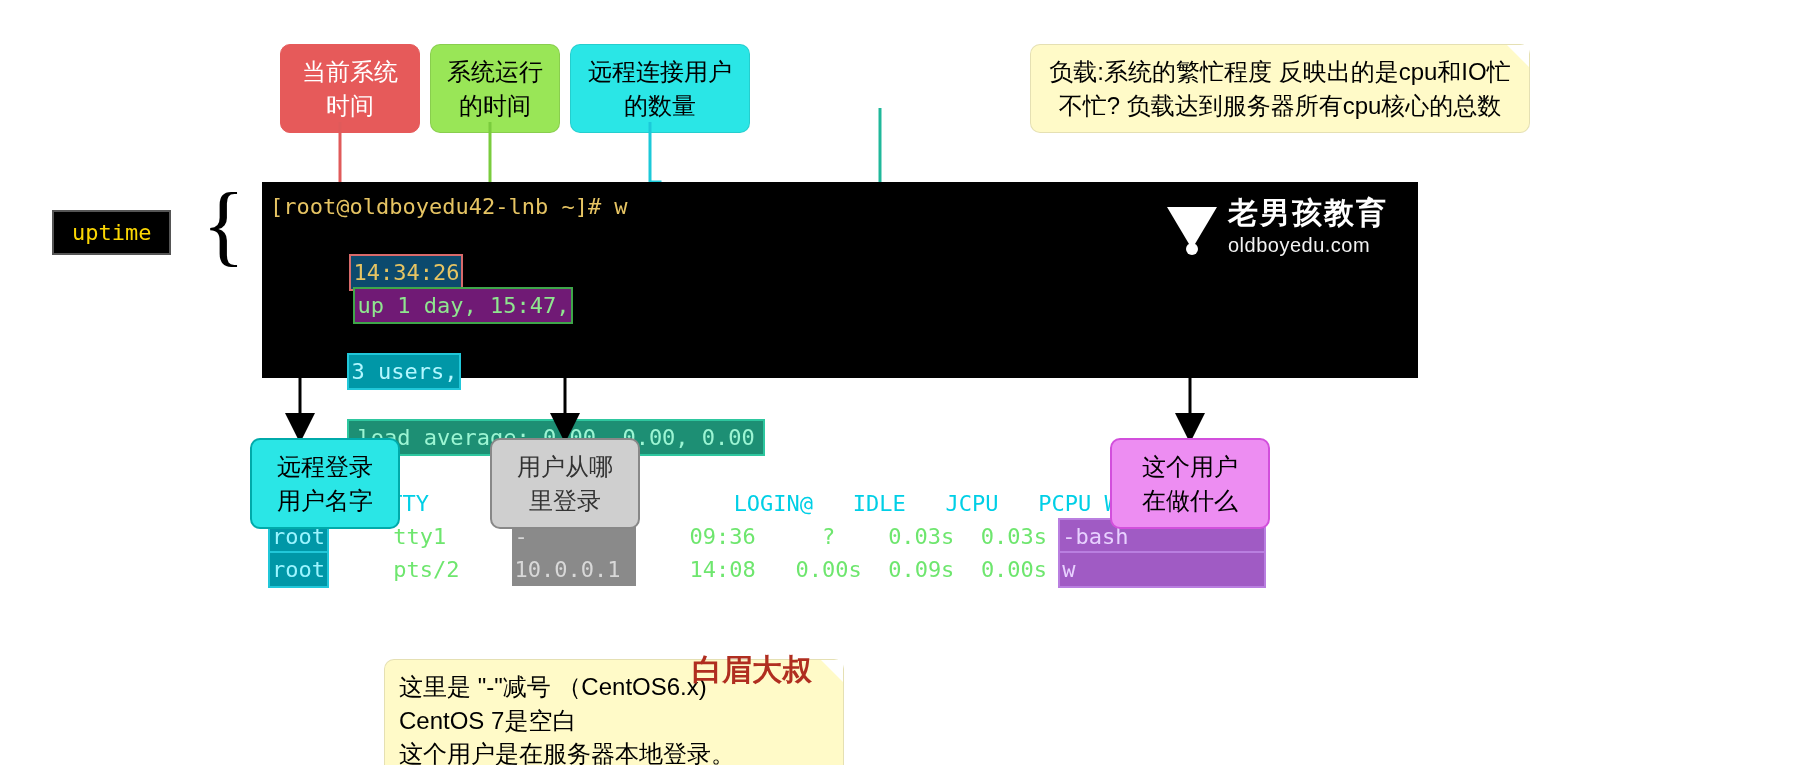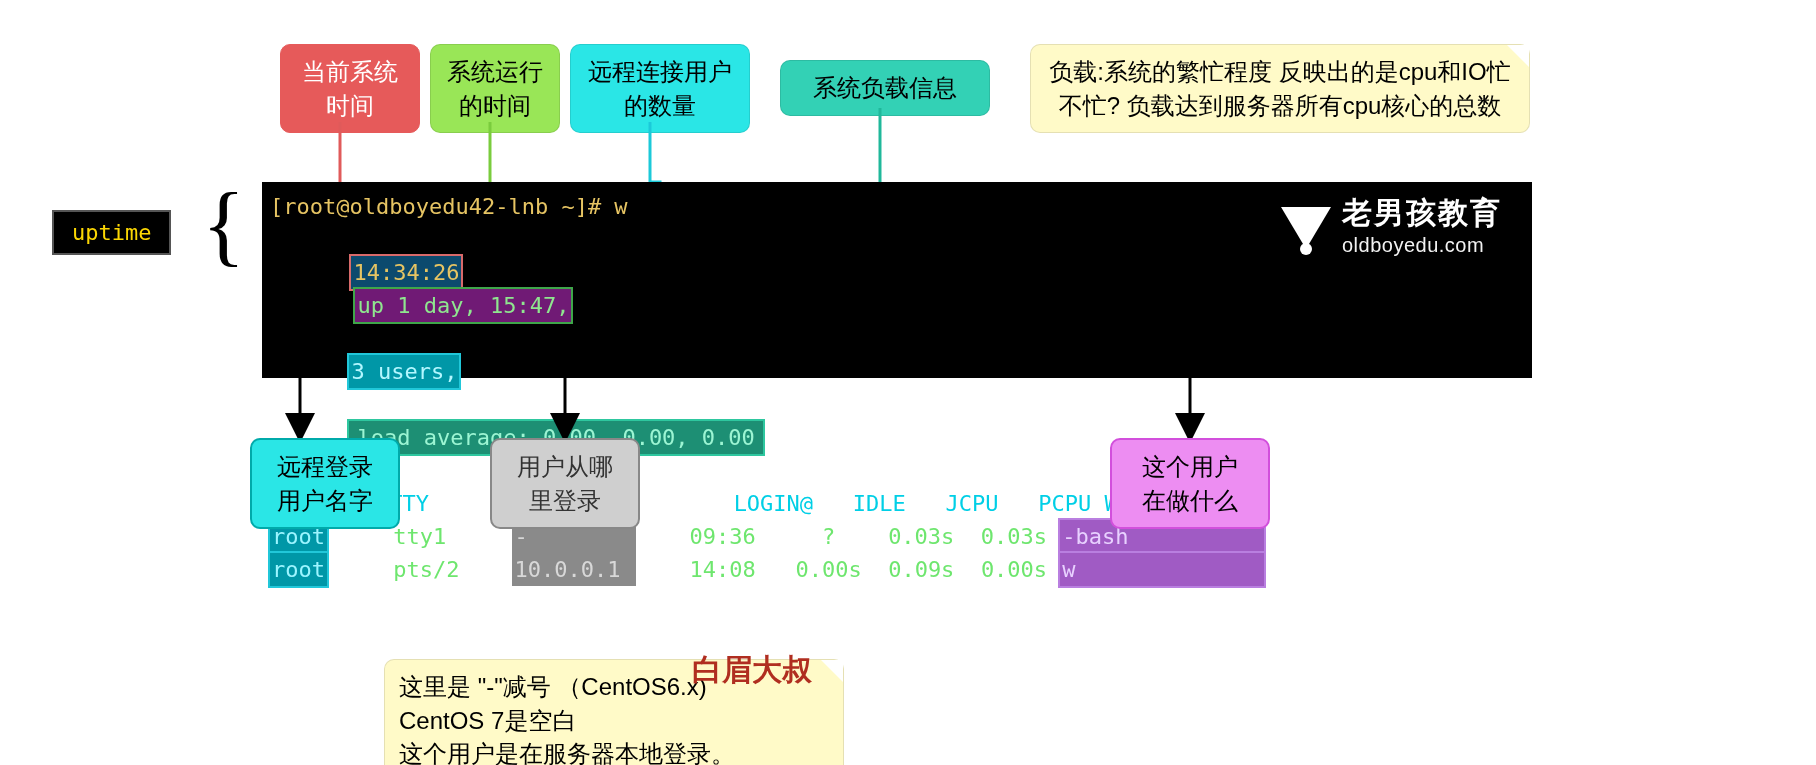--- a/index.html
+++ b/index.html
@@ -42,21 +42,20 @@
 
   <div class="box uptime" style="left:52px;top:210px;"><span>uptime</span></div>
   <div class="brace" style="left:202px;top:180px;">{</div>
 
   <div class="box callout c-red" style="left:280px;top:44px;width:140px;white-space:pre-line;"><span>当前系统
 时间</span></div>
   <div class="box callout c-green" style="left:430px;top:44px;width:130px;white-space:pre-line;"><span>系统运行
 的时间</span></div>
   <div class="box callout c-cyan" style="left:570px;top:44px;width:180px;white-space:pre-line;"><span>远程连接用户
 的数量</span></div>
-  <div class="box callout c-teal" style="left:780px;top:60px;width:210px;"><span>系统负载信息</span></div>
   <div class="box callout c-yellow" style="left:1030px;top:44px;width:500px;text-align:center;"><span>负载:系统的繁忙程度 反映出的是cpu和IO忙不忙? 负载达到服务器所有cpu核心的总数</span></div>
 
   <svg class="arrow" style="left:330px;top:122px;width:20px;height:100px;">
       <defs>
         <marker id="aR" markerWidth="10" markerHeight="10" refX="5" refY="5" orient="auto">
           <path d="M0,0 L10,5 L0,10 z" fill="#e05a5a"></path>
         </marker>
       </defs>
       <line x1="10" y1="0" x2="10" y2="90" stroke="#e05a5a" stroke-width="3" marker-end="url(#aR)"></line>
     </svg>
@@ -78,21 +77,21 @@
     </svg>
   <svg class="arrow" style="left:870px;top:108px;width:20px;height:112px;">
       <defs>
         <marker id="aT" markerWidth="10" markerHeight="10" refX="5" refY="5" orient="auto">
           <path d="M0,0 L10,5 L0,10 z" fill="#20b89b"></path>
         </marker>
       </defs>
       <line x1="10" y1="0" x2="10" y2="102" stroke="#20b89b" stroke-width="3" marker-end="url(#aT)"></line>
     </svg>
 
-  <div class="term" style="left:262px;top:182px;width:1270px;height:196px;">
+  <div class="term" style="left:262px;top:182px;width:1156px;height:196px;">
     <div class="row"><span class="prompt">[root@oldboyedu42-lnb ~]# w</span></div>
     <div class="row">
       <span class="hl hl-red" style="margin-left:2px;">14:34:26</span>
       <span class="hl hl-green" style="margin-left:6px;">up 1 day, 15:47,</span>
       <span style="display:inline-block;width:10px;"></span>
       <span class="hl hl-cyan">3 users,</span>
       <span style="display:inline-block;width:24px;"></span>
       <span class="hl hl-teal" style="padding:0 8px;">load average: 0.00, 0.00, 0.00</span>
     </div>
     <div class="row hdr"><span>USER</span>     <span>TTY</span>      <span>FROM</span>             <span>LOGIN@</span>   <span>IDLE</span>   <span>JCPU</span>   <span>PCPU</span> <span>WHAT</span></div>

